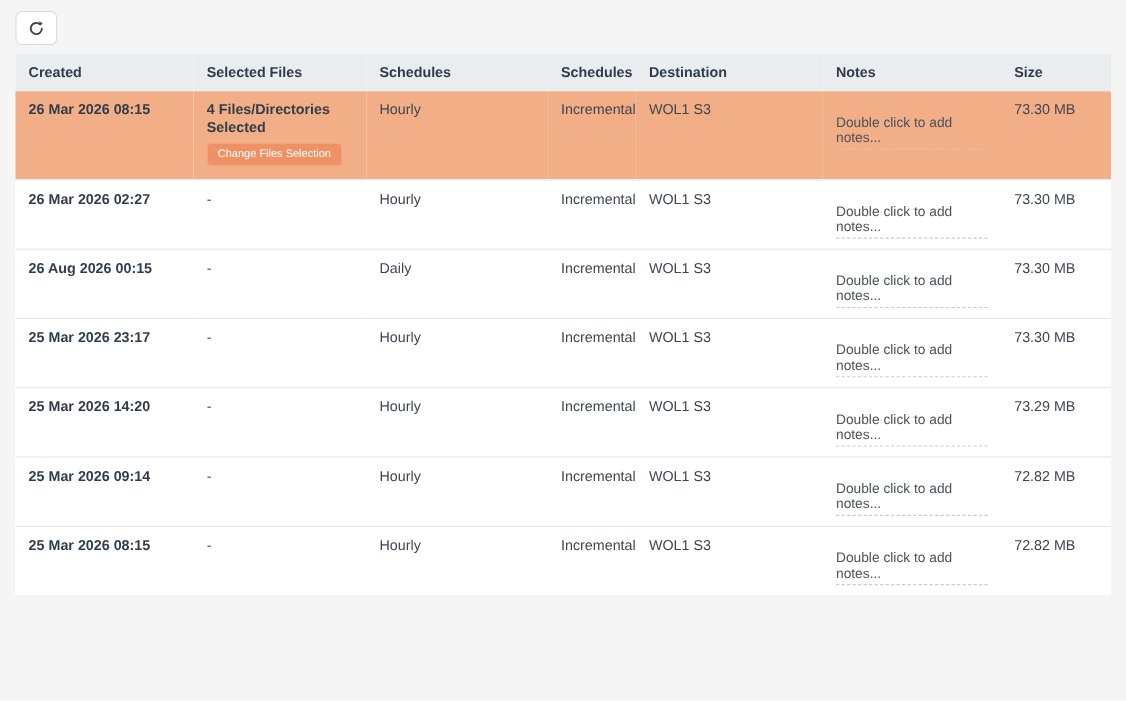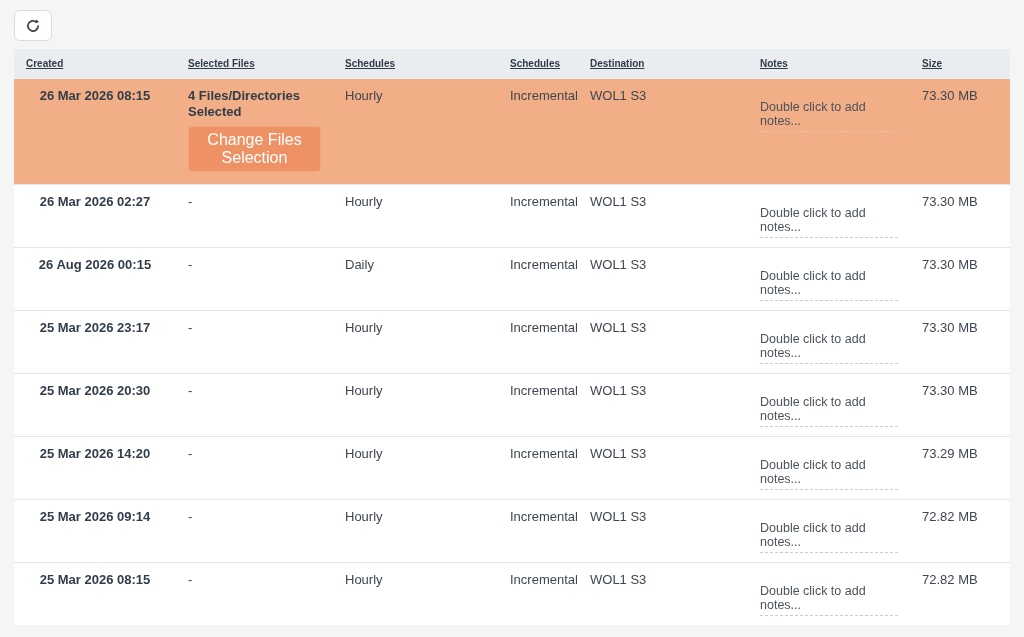--- a/index.html
+++ b/index.html
@@ -22,44 +22,43 @@
     display: inline-flex; align-items: center; justify-content: center;
     cursor: pointer;
   }
 
   
   .card { width: 996px; background: #ffffff; }
   table { width: 996px; border-collapse: collapse; table-layout: fixed; }
   th {
     background: #e9edf0;
     color: #2f3b49;
-    font-size: 10px; font-weight: 700;
+    font-size: 13px; font-weight: 700;
     text-align: left;
     padding: 9px 12px 10px 12px;
     white-space: nowrap;
-    text-decoration: underline;
   }
   td {
     font-size: 13px;
     color: #3e4651;
     padding: 9px 12px;
     vertical-align: top;
     border-top: 1px solid #e2e6ea;
     background: #ffffff;
   }
   tr.selected td { background: #f2ae86; border-top: none; }
   tr.selected td { padding-bottom: 12px; }
-  .c-created { font-weight: 700; color: #313d4b; text-align: center; }
+  .c-created { font-weight: 700; color: #313d4b; }
   .files-strong { font-weight: 700; color: #313d4b; line-height: 1.25; width: 140px; }
   .change-btn {
     margin-top: 5px;
     background: #ee9164;
     border: 1px solid #f2a67f;
     color: #ffffff;
-    font-size: 16px;
+    font-size: 10px;
     font-family: "Liberation Sans", sans-serif;
     padding: 4px 9px;
     border-radius: 4px;
     cursor: pointer;
     display: inline-block;
   }
   .notes {
     display: inline-block;
     color: #4b535c;
     font-size: 12.5px;
@@ -145,29 +144,20 @@
         <tr>
           <td class="c-created">25 Mar 2026 23:17</td>
           <td>-</td>
           <td>Hourly</td>
           <td>Incremental</td>
           <td>WOL1 S3</td>
           <td><span class="notes">Double click to add notes...</span></td>
           <td class="c-size">73.30 MB</td>
         </tr>
         <tr>
-          <td class="c-created">25 Mar 2026 20:30</td>
-          <td>-</td>
-          <td>Hourly</td>
-          <td>Incremental</td>
-          <td>WOL1 S3</td>
-          <td><span class="notes">Double click to add notes...</span></td>
-          <td class="c-size">73.30 MB</td>
-        </tr>
-        <tr>
           <td class="c-created">25 Mar 2026 14:20</td>
           <td>-</td>
           <td>Hourly</td>
           <td>Incremental</td>
           <td>WOL1 S3</td>
           <td><span class="notes">Double click to add notes...</span></td>
           <td class="c-size">73.29 MB</td>
         </tr>
         <tr>
           <td class="c-created">25 Mar 2026 09:14</td>

